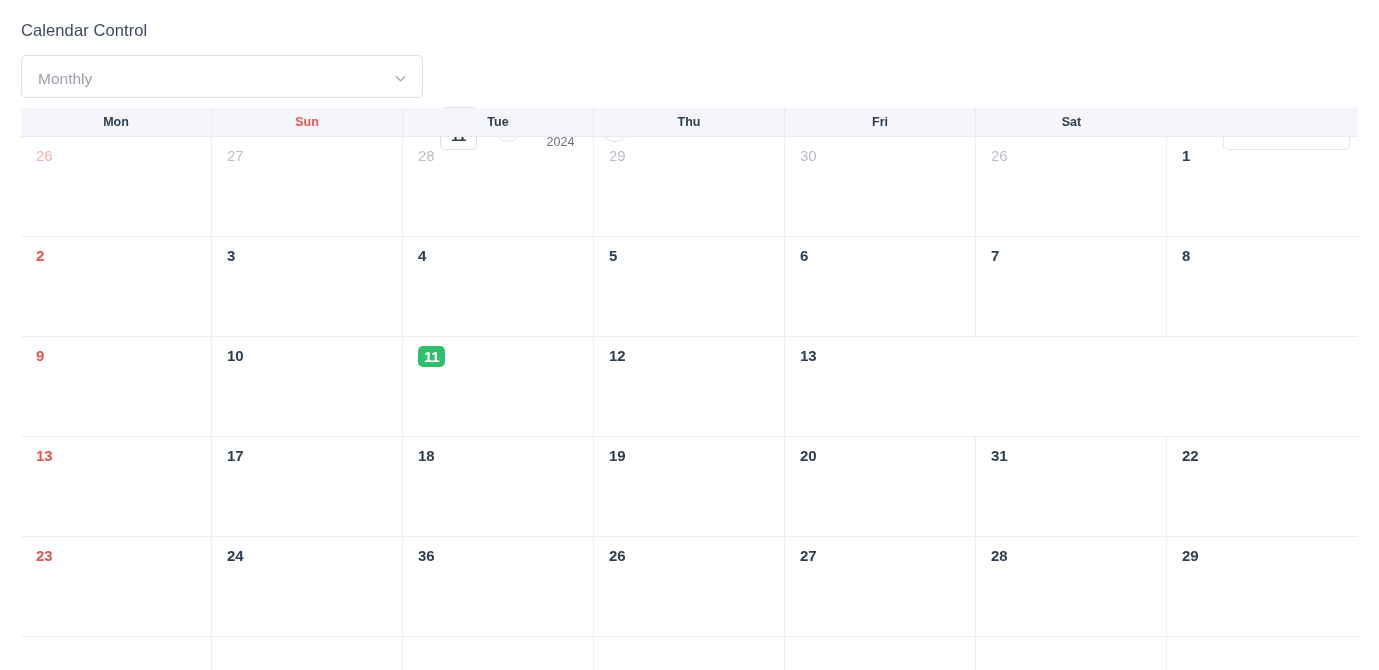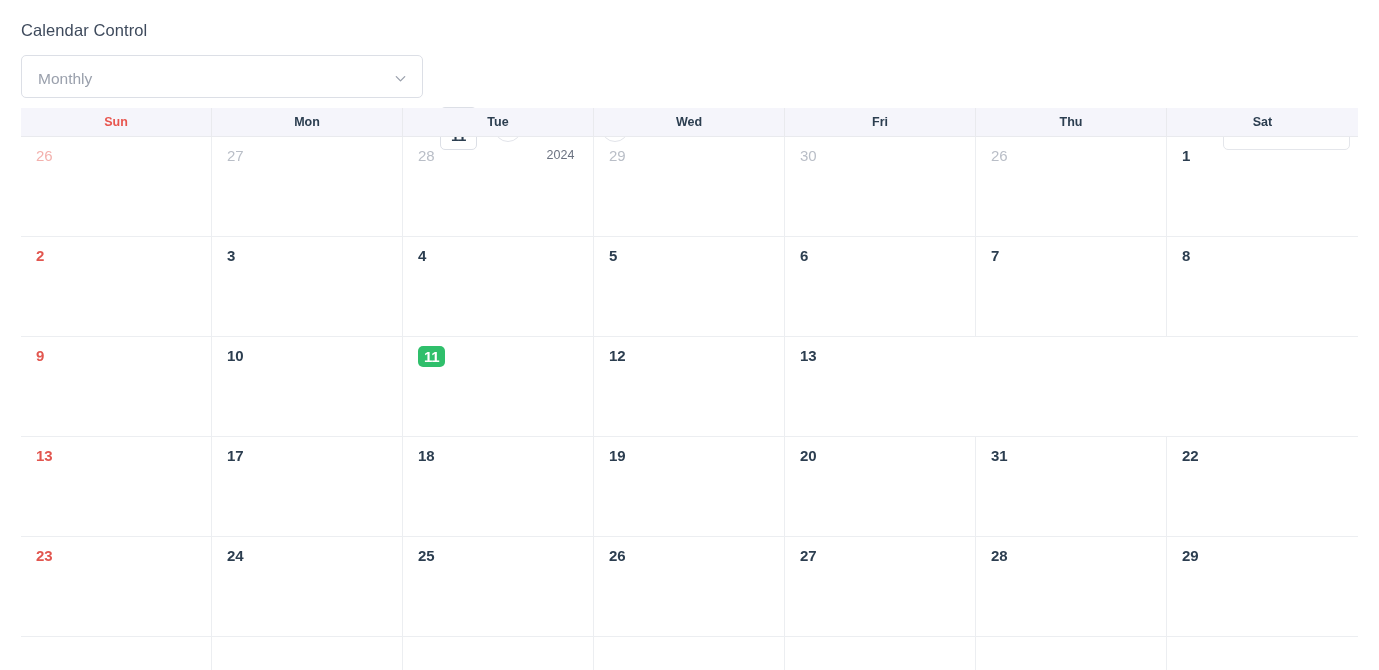--- a/index.html
+++ b/index.html
@@ -139,21 +139,21 @@
     font-weight: 700;
     color: #2c3e50;
     letter-spacing: 0.4px;
     line-height: 21px;
     white-space: nowrap;
   }
   .year-label {
     font-size: 12.5px;
     color: #6b7280;
     line-height: 17px;
-    margin-top: 18px;
+    margin-top: 5px;
   }
 
   .new-event-btn {
     position: absolute;
     left: 1223px;
     top: 57px;
     width: 127px;
     height: 38px;
     border: 1px solid #e4e6eb;
     border-radius: 5px;
@@ -293,26 +293,25 @@
           <line x1="2.5" y1="8" x2="13.5" y2="8"></line>
         </svg>
       </span>
       <span class="new-event-label">New Event</span>
     </div>
 
   </div>
 
   <div class="calendar">
     <div class="weekday-row">
+        <div class="weekday-cell">Mon</div>
         <div class="weekday-cell sunday">Sun</div>
-        <div class="weekday-cell">Mon</div>
         <div class="weekday-cell">Tue</div>
-        <div class="weekday-cell">Wed</div>
+        <div class="weekday-cell">Thu</div>
         <div class="weekday-cell">Fri</div>
-        <div class="weekday-cell">Thu</div>
         <div class="weekday-cell">Sat</div>
       </div>
     <div class="weeks-container">
         <div class="week-row">
           <div class="day-cell"><span class="day-num sun out">26</span></div>
           <div class="day-cell"><span class="day-num out">27</span></div>
           <div class="day-cell"><span class="day-num out">28</span></div>
           <div class="day-cell"><span class="day-num out">29</span></div>
           <div class="day-cell"><span class="day-num out">30</span></div>
           <div class="day-cell"><span class="day-num out">26</span></div>
@@ -339,21 +338,21 @@
           <div class="day-cell"><span class="day-num">17</span></div>
           <div class="day-cell"><span class="day-num">18</span></div>
           <div class="day-cell"><span class="day-num">19</span></div>
           <div class="day-cell"><span class="day-num">20</span></div>
           <div class="day-cell"><span class="day-num">31</span></div>
           <div class="day-cell"><span class="day-num">22</span></div>
         </div>
         <div class="week-row">
           <div class="day-cell"><span class="day-num sun">23</span></div>
           <div class="day-cell"><span class="day-num">24</span></div>
-          <div class="day-cell"><span class="day-num">25</span></div>
+          <div class="day-cell"><span class="day-num">36</span></div>
           <div class="day-cell"><span class="day-num">26</span></div>
           <div class="day-cell"><span class="day-num">27</span></div>
           <div class="day-cell"><span class="day-num">28</span></div>
           <div class="day-cell"><span class="day-num">29</span></div>
         </div>
         <div class="week-row">
           <div class="day-cell"></div>
           <div class="day-cell"></div>
           <div class="day-cell"></div>
           <div class="day-cell"></div>

